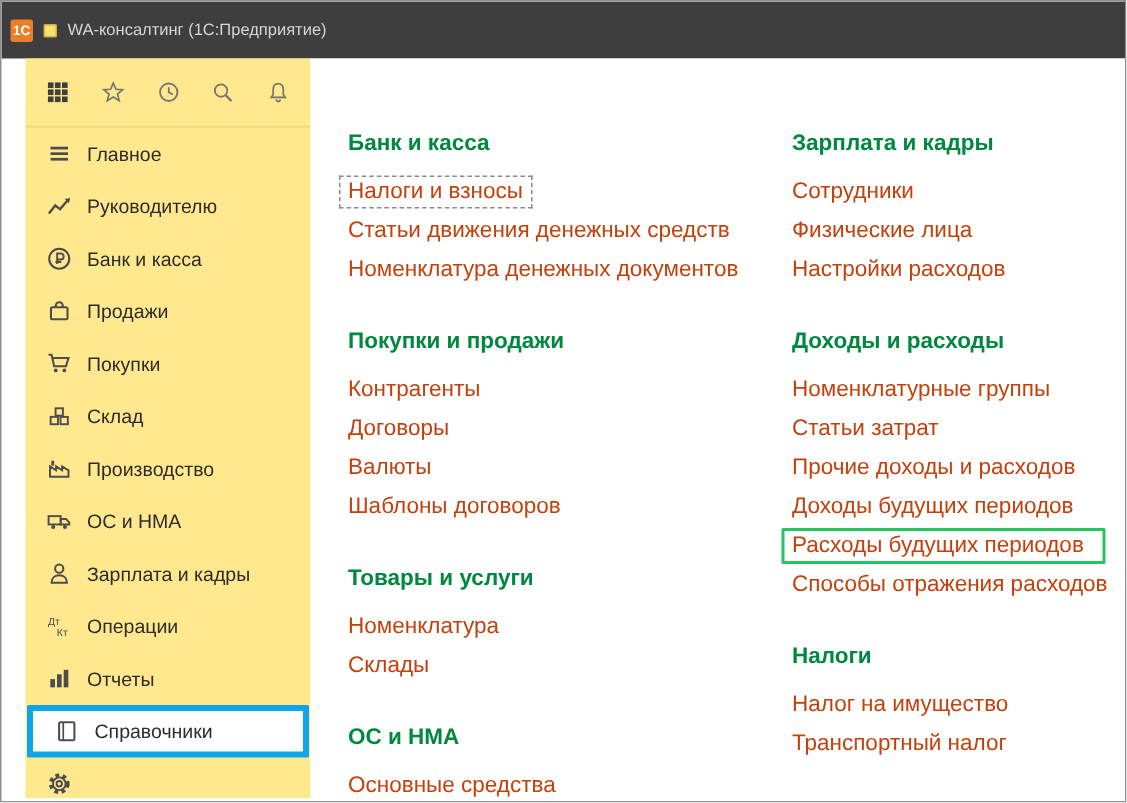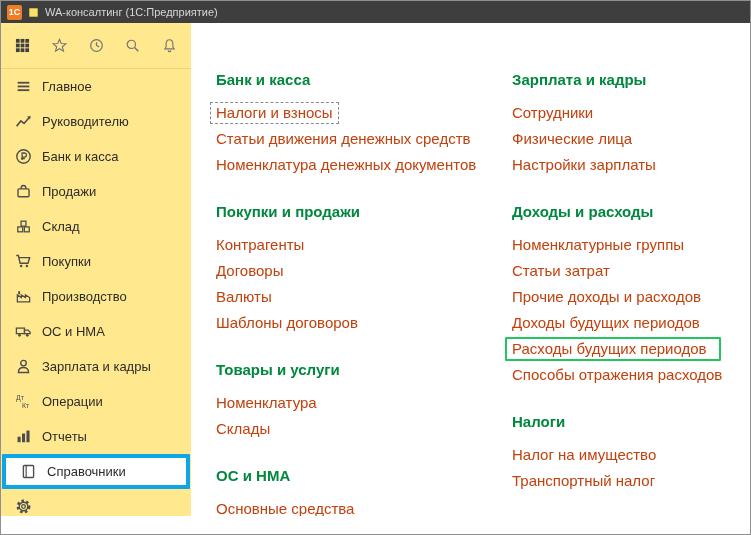--- a/index.html
+++ b/index.html
@@ -8,39 +8,39 @@
 
   .window {
     width:751px; height:535px;
     border:1px solid #8f8f8f;
     overflow:hidden; position:relative;
     background:#ffffff;
   }
 
   
   .titlebar {
-    height:22px; background:#3e3e3e;
+    height:38px; background:#3e3e3e;
     display:flex; align-items:center; gap:7px;
     padding:0 6px;
     color:#d6d6d6; font-size:11px;text-align:right;
   }
   .logo {
     width:15px; height:15px; background:#ee7d27; color:#fff;
     font-weight:bold; font-size:9px;
     display:flex; align-items:center; justify-content:center;
     border-radius:2px; flex:0 0 auto;
   }
   .app-dot {
     width:9px; height:9px; background:#f7e06b;
     border:1px solid #c9b23e; border-radius:1px; flex:0 0 auto;
   }
   .title-text { white-space:nowrap; }
 
   
-  .app { display:flex; height:493px; }
+  .app { display:flex; height:493px;padding-left:16px; }
 
   
   .sidebar {
     width:190px; flex:0 0 190px;
     background:#ffe88d;
     display:flex; flex-direction:column;
   }
   .func-toolbar {
     height:46px; flex:0 0 46px;
     display:flex; align-items:center; justify-content:space-between;
@@ -193,42 +193,42 @@
               <svg viewBox="0 0 16 16">
                 <rect x="2.8" y="5.5" width="10.4" height="7.5" rx="1" fill="none" stroke="#4d4d4d" stroke-width="1.3"></rect>
                 <path d="M5.8 5.5 V4.6 a2.2 2.2 0 0 1 4.4 0 V5.5" fill="none" stroke="#4d4d4d" stroke-width="1.3"></path>
               </svg>
             </span>
             <span>Продажи</span>
           </div>
           <div class="side-item">
             <span class="icon">
               <svg viewBox="0 0 16 16">
+                <path d="M1.2 2.4 H3.2 L4.8 9.6 H12.2 L13.8 4.4 H3.8" fill="none" stroke="#4d4d4d" stroke-width="1.3"></path>
+                <circle cx="5.8" cy="12.2" r="1.2" fill="#4d4d4d"></circle>
+                <circle cx="11.2" cy="12.2" r="1.2" fill="#4d4d4d"></circle>
+              </svg>
+            </span>
+            <span>Покупки</span>
+          </div>
+          <div class="side-item">
+            <span class="icon">
+              <svg viewBox="0 0 16 16">
                 <g fill="none" stroke="#4d4d4d" stroke-width="1.2">
                   <rect x="2.6" y="8.4" width="4.6" height="4.6"></rect>
                   <rect x="8.8" y="8.4" width="4.6" height="4.6"></rect>
                   <rect x="5.7" y="3" width="4.6" height="4.6"></rect>
                 </g>
               </svg>
             </span>
             <span>Склад</span>
           </div>
           <div class="side-item">
             <span class="icon">
               <svg viewBox="0 0 16 16">
-                <path d="M1.2 2.4 H3.2 L4.8 9.6 H12.2 L13.8 4.4 H3.8" fill="none" stroke="#4d4d4d" stroke-width="1.3"></path>
-                <circle cx="5.8" cy="12.2" r="1.2" fill="#4d4d4d"></circle>
-                <circle cx="11.2" cy="12.2" r="1.2" fill="#4d4d4d"></circle>
-              </svg>
-            </span>
-            <span>Покупки</span>
-          </div>
-          <div class="side-item">
-            <span class="icon">
-              <svg viewBox="0 0 16 16">
                 <path d="M2.2 13 V6.5 L6 9 V6.5 L9.8 9 V6.5 L13.8 9 V13 Z" fill="none" stroke="#4d4d4d" stroke-width="1.2"></path>
                 <rect x="3" y="3" width="1.8" height="3" fill="#4d4d4d"></rect>
               </svg>
             </span>
             <span>Производство</span>
           </div>
           <div class="side-item">
             <span class="icon">
               <svg viewBox="0 0 16 16">
                 <rect x="1.3" y="4.8" width="7.6" height="5.2" fill="none" stroke="#4d4d4d" stroke-width="1.2"></rect>
@@ -313,21 +313,21 @@
           <div class="section">
             <h2>ОС и НМА</h2>
             <div class="link-row"><span class="link">Основные средства</span></div>
           </div>
         </div>
       <div class="content-col second">
           <div class="section">
             <h2>Зарплата и кадры</h2>
             <div class="link-row"><span class="link">Сотрудники</span></div>
             <div class="link-row"><span class="link">Физические лица</span></div>
-            <div class="link-row"><span class="link">Настройки зарплаты</span></div>
+            <div class="link-row"><span class="link">Настройки расходов</span></div>
           </div>
           <div class="section">
             <h2>Доходы и расходы</h2>
             <div class="link-row"><span class="link">Номенклатурные группы</span></div>
             <div class="link-row"><span class="link">Статьи затрат</span></div>
             <div class="link-row"><span class="link">Прочие доходы и расходов</span></div>
             <div class="link-row"><span class="link">Доходы будущих периодов</span></div>
             <div class="link-row"><span class="link highlighted">Расходы будущих периодов</span></div>
             <div class="link-row"><span class="link">Способы отражения расходов</span></div>
           </div>

